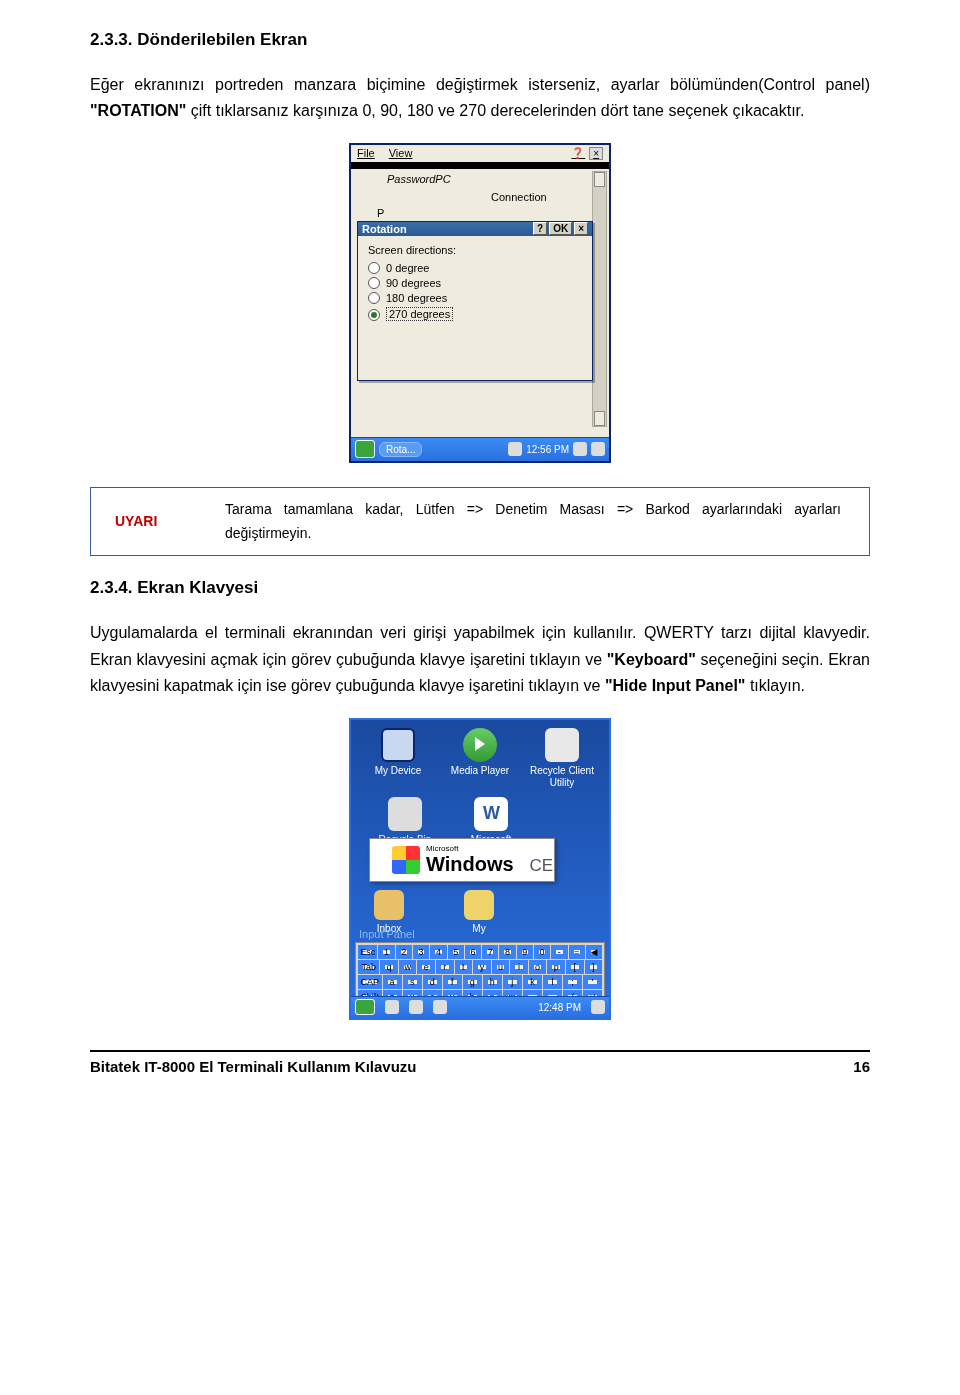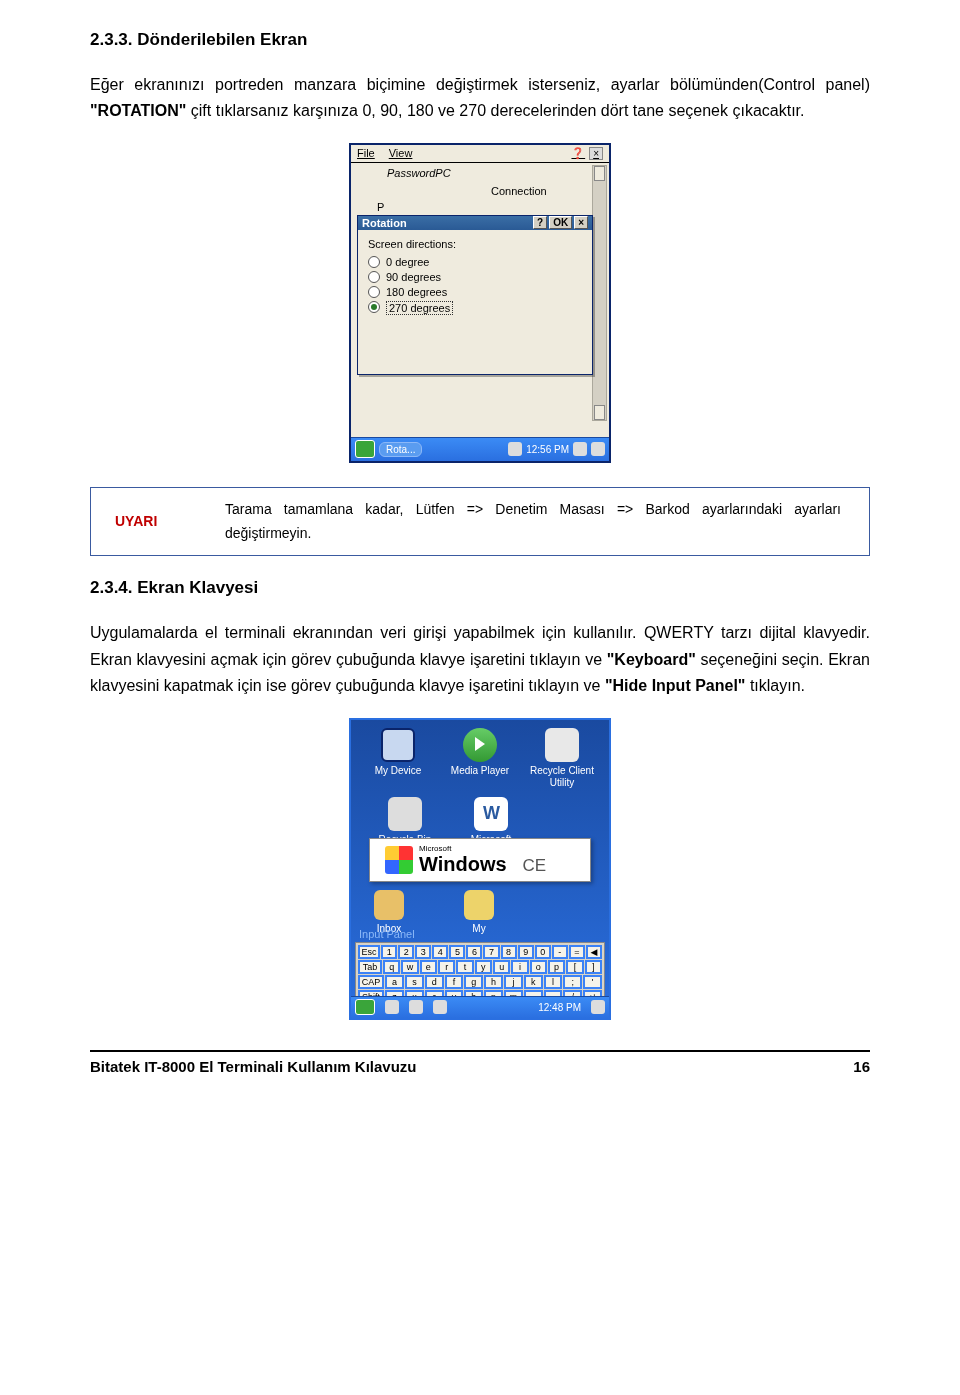--- a/index.html
+++ b/index.html
@@ -19,21 +19,21 @@
 
   
   .dev {
     width: 262px; height: 320px;
     border: 2px solid #0a246a;
     background: #efebde;
     font-family: Tahoma, sans-serif;
     font-size: 11px; color: #000;
     position: relative; overflow: hidden;
   }
-  .menubar { display: flex; gap: 14px; padding: 2px 6px; background: #efebde; border-bottom: 1px solid #000000; }
+  .menubar { display: flex; gap: 14px; padding: 2px 6px; background: #efebde; border-bottom: 7px solid #000000; }
   .menubar span { text-decoration: underline; }
   .menubar .right { margin-left: auto; display: flex; gap: 4px; align-items: center; }
   .helpcur { font-weight: bold; }
   .xbtn { border: 1px solid #888; padding: 0 3px; background: #ddd; font-size: 10px; }
   .panelbody { padding: 4px 8px; position: relative; height: 260px; }
   .row2 { display: flex; justify-content: flex-start; padding: 0 12px 6px 28px; font-style: italic; }
   .sbar { position: absolute; right: 2px; top: 2px; bottom: 2px; width: 15px; background: #d4d0c4; border: 1px solid #aba89c; }
   .sbar::before, .sbar::after { content:""; position:absolute; left:1px; right:1px; height:13px; background:#efebde; border:1px solid #888; }
   .sbar::before{top:0} .sbar::after{bottom:0}
   .dialog {
@@ -42,21 +42,21 @@
     box-shadow: 2px 2px 0 rgba(0,0,0,.3);
   }
   .titlebar {
     height: 14px; background: linear-gradient(#3a6ea5,#2a5a95);
     color: #fff; display: flex; align-items: center; padding: 0 4px;
     font-weight: bold;
   }
   .titlebar .spacer{flex:1}
   .titlebtn { background:#d4d0c4; color:#000; border:1px solid #fff; border-right-color:#555; border-bottom-color:#555; font-size:10px; padding:0 3px; margin-left:2px; font-weight:bold;}
   .dlgbody { padding: 8px 10px; }
-  .radio { display:flex; align-items:flex-start; gap:6px; margin:3px 0; }
+  .radio { display:flex; align-items:flex-end; gap:6px; margin:3px 0; }
   .r { width:12px; height:12px; border:1px solid #555; border-radius:50%; display:inline-block; position:relative; background:#fff;}
   .r.sel::after{content:"";position:absolute;inset:2px;border-radius:50%;background:#2a7a2a;}
   .selbox { border:1px dotted #333; padding:0 2px; }
   .sideitem { margin: 4px 0; display:block; padding-left:18px; }
   .taskbar {
     position:absolute; left:0; right:0; bottom:0; height:24px;
     background: linear-gradient(#3b8bf5,#2a6fe0); display:flex; align-items:center;
     color:#fff; font-size:10px; padding:0 4px; gap:4px;
     border-top:1px solid #1a4aa0;
   }
@@ -88,41 +88,41 @@
   .dico { width:76px; text-align:center; font-size:10px; line-height:1.2;}
   .dico .ic { width:34px; height:34px; margin:0 auto 3px; background:#7aa8e8; border-radius:6px; position:relative;}
   .ic.dev{background:#c8d8f0;}
   .ic.mp{background:linear-gradient(#6c6,#393);border-radius:50%;}
   .ic.mp::after{content:"";position:absolute;left:12px;top:9px;border-left:10px solid #fff;border-top:7px solid transparent;border-bottom:7px solid transparent;}
   .ic.wifi{background:#e8e8e8;}
   .ic.bin{background:#ddd;}
   .ic.word{background:#fff;}
   .ic.word::after{content:"W";color:#2a5aa0;font-weight:bold;font-size:18px;position:absolute;left:9px;top:6px;}
   .logo {
-    position:absolute; left:18px; top:118px; width: 222px; height: 44px;
+    position:absolute; left:18px; top:118px; width: 186px; height: 44px;
     background:#fff; border:1px solid #888; display:flex; align-items:center;
-    color:#000; font-size:20px; font-weight:bold; padding-left:15px;
+    color:#000; font-size:20px; font-weight:bold; padding-left:22px;
     box-shadow: 2px 2px 4px rgba(0,0,0,.3);
   }
   .wflag{width:28px;height:28px;margin-right:6px;background:
     conic-gradient(#f33 0 25%, #3c3 0 50%, #36f 0 75%, #fc3 0 100%);
     border-radius:3px;}
   .logo .ce{color:#555;font-weight:normal;margin-left:16px;font-size:17px;}
   .row3 { position:absolute; left:8px; top:170px; display:flex; gap:30px;}
   .row3 .dico{width:60px;}
   .row3 .ic{width:30px;height:30px;}
   .ic.inbox{background:#e8c068;}
   .ic.my{background:#edd36a;}
   .inputlabel { position:absolute; left:8px; top:208px; color:#8bb8f8; font-size:11px;}
   .kbd {
     position:absolute; left:4px; right:4px; top:222px; background:#d8d4c8;
     border:1px solid #888; padding:2px;
   }
   .krow{display:flex; gap:1px; margin-bottom:1px;}
-  .key{flex:1; min-width:0; height:14px; background:#f5f3ea; border:2px solid #3b82f6; font-size:9px; color:#000; display:flex;align-items:center;justify-content:center;}
+  .key{flex:1; min-width:0; height:14px; background:#f5f3ea; border:5px solid #3b82f6; font-size:9px; color:#000; display:flex;align-items:center;justify-content:center;}
   .key.wide{flex:1.5;}
   .key.wider{flex:2;}
   .taskbar2 {
     position:absolute; left:0; right:0; bottom:0; height:22px;
     background: linear-gradient(#3b8bf5,#2a6fe0); display:flex; align-items:center;
     padding:0 4px; gap:10px; border-top:1px solid #1a4aa0;
   }
   .taskbar2 .start{width:20px;height:16px;}
   .taskbar2 .time{margin-left:auto;color:#fff;font-size:10px;}
 

